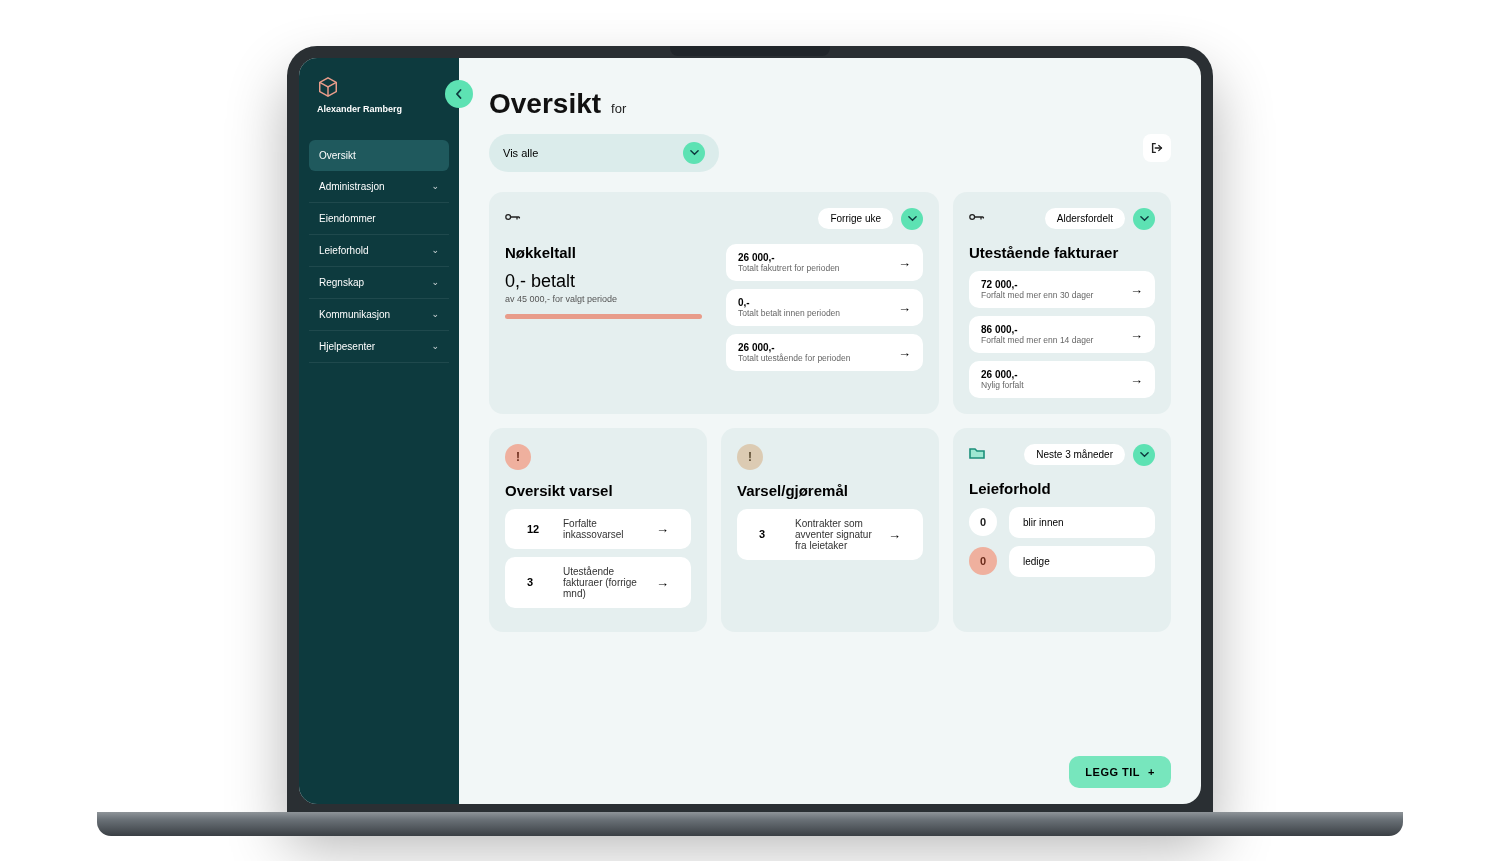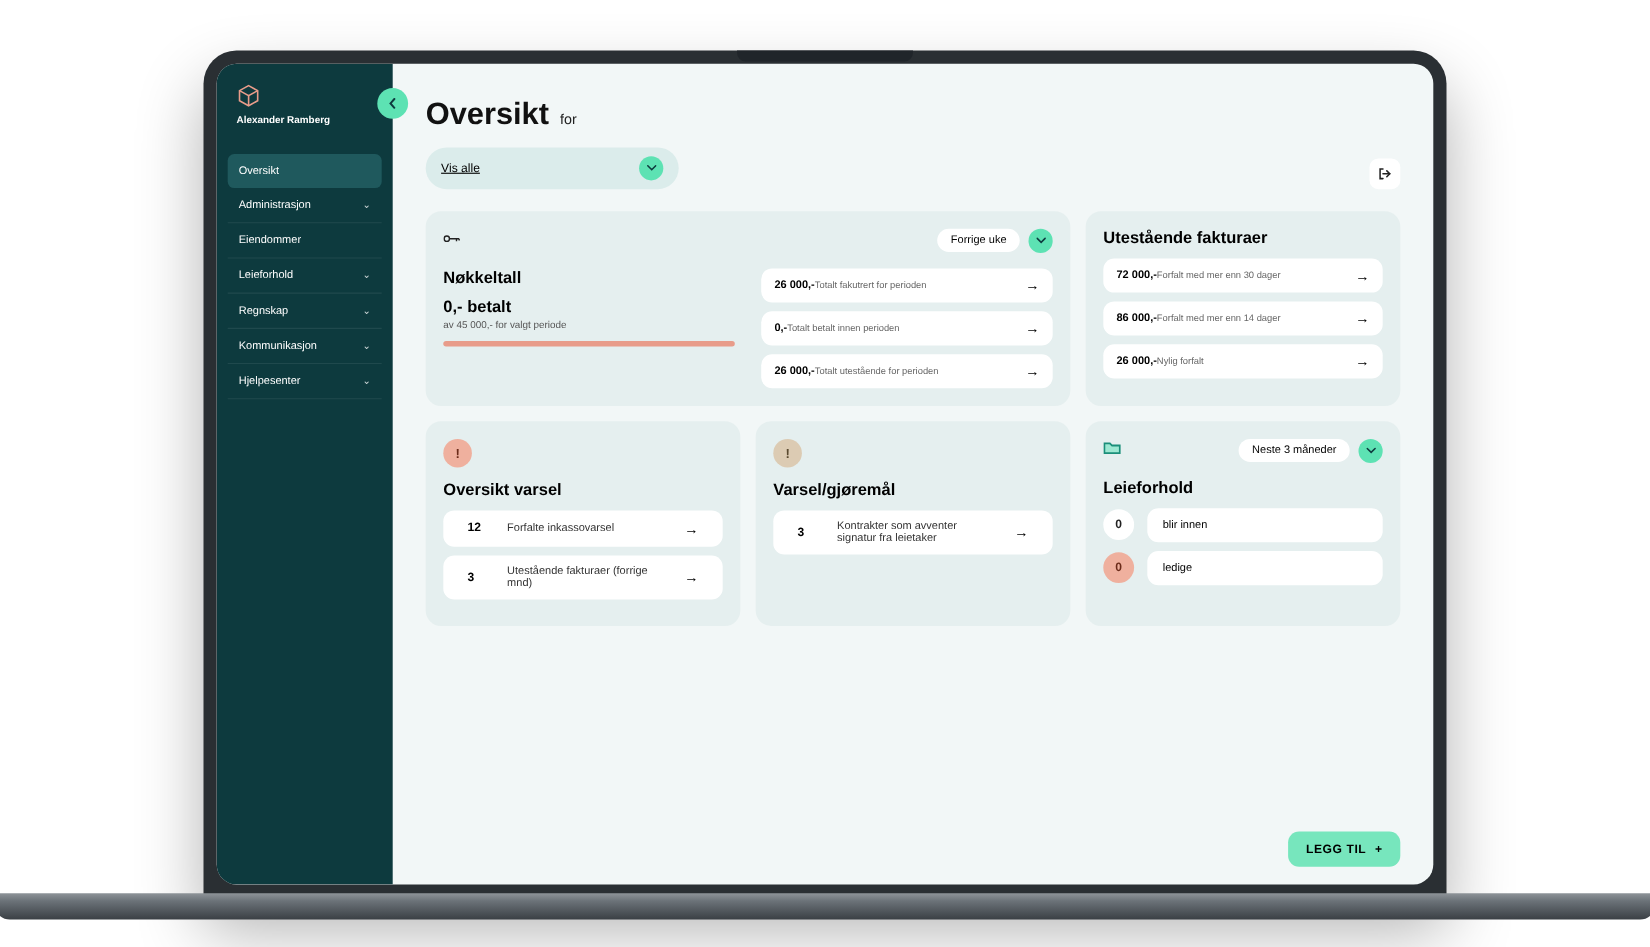--- a/index.html
+++ b/index.html
@@ -1,53 +1,53 @@
 <!DOCTYPE html>
 <html><head>
 <meta charset="utf-8">
 <style>
 * { box-sizing: border-box; margin: 0; padding: 0; }
 body { font-family: -apple-system, BlinkMacSystemFont, 'Segoe UI', sans-serif; background: #fff; width: 1500px; height: 861px; display: flex; align-items: center; justify-content: center; }
-.laptop-frame { width: 1130px; height: 770px; background: #2a2f33; border-radius: 30px 30px 0 0; padding: 12px; position: relative; box-shadow: 0 30px 60px rgba(0,0,0,0.3); }
+.laptop-frame { width: 926px; height: 770px; background: #2a2f33; border-radius: 30px 30px 0 0; padding: 12px; position: relative; box-shadow: 0 30px 60px rgba(0,0,0,0.3); }
 .laptop-base { position: absolute; bottom: -20px; left: -190px; right: -190px; height: 24px; background: linear-gradient(to bottom, #8e9499 0%, #6b7278 30%, #3a3f44 100%); border-radius: 0 0 14px 14px; }
 .laptop-notch { position: absolute; top:0; left:50%; transform:translateX(-50%); width: 160px; height:10px; background:#20252a; border-radius: 0 0 8px 8px; }
 .screen { width: 100%; height: 100%; background: #f2f7f7; border-radius: 18px; overflow: hidden; display: flex; }
 .sidebar { width: 160px; background: #0d3a3e; color: #fff; padding: 18px 0; flex-shrink: 0; position: relative; }
 .logo-block { display:flex; flex-direction:column; align-items:flex-start; padding: 0 18px 16px; }
 .logo-icon { width:22px; height:22px; margin-bottom:6px; }
 .username { font-size: 9px; font-weight: 600; color:#fff; }
 .collapse-btn { position:absolute; top: 22px; right: -14px; width:28px; height:28px; border-radius:50%; background:#5de2b3; display:flex; align-items:center; justify-content:center; }
 .nav { padding: 10px 10px 0; }
 .nav-item { display:flex; justify-content:space-between; align-items:center; padding: 10px 10px; font-size: 10px; border-bottom: 1px solid rgba(255,255,255,0.08); cursor:pointer; }
 .nav-item.active { background:#1f595d; border-radius:6px; border-bottom:none; }
 .chevron-down { font-size:9px; opacity:.8; }
 .main { flex:1; padding: 30px 30px 20px; overflow:auto; }
 .title-row { display:flex; align-items:baseline; gap:10px; margin-bottom: 14px; }
 .title { font-size: 28px; font-weight:700; color:#111; }
 .title-sub { font-size:13px; color:#222; }
-.filter-row { display:flex; justify-content:space-between; align-items:flex-end; margin-bottom: 20px; text-decoration: underline; }
+.filter-row { display:flex; justify-content:space-between; align-items:flex-start; margin-bottom: 20px; }
 .select { background: #dbeceb; border-radius: 22px; padding: 8px 14px; display:flex; align-items:center; justify-content:space-between; width: 230px; font-size:11px; }
 .round-btn { width:22px; height:22px; border-radius:50%; background:#5de2b3; display:flex; align-items:center; justify-content:center; }
 .logout-btn { width:28px; height:28px; border-radius:8px; background:#fff; display:flex; align-items:center; justify-content:center; font-size:13px; }
 .grid { display:grid; grid-template-columns: 1fr 1fr 1fr; gap: 14px; }
 .card { background:#e5efef; border-radius: 14px; padding: 16px; }
 .card.span2 { grid-column: span 2; }
 .card-header { display:flex; justify-content:space-between; align-items:center; margin-bottom: 14px; }
 .key-icon { font-size: 13px; color:#222; }
 .pill-select { display:flex; align-items:center; gap:8px; }
 .pill { background:#fff; border-radius: 16px; padding: 5px 12px; font-size: 10px; }
 .nokkel-split { display:flex; gap: 24px; justify-content: space-between; }
 .nokkel-left { flex: 1; }
 .nokkel-right { flex: 1; display:flex; flex-direction:column; gap: 8px; }
 .section-title { font-size: 15px; font-weight:600; margin-bottom: 10px; }
-.big-amount { font-size: 15px; font-weight:700; margin-top:6px; }
+.big-amount { font-size: 18px; font-weight:400; margin-top:6px; }
 .sub-amount { font-size: 9px; color:#555; margin-top:2px; margin-bottom:10px; }
 .progress { height: 5px; background:#e89c8a; border-radius:3px; width: 100%; }
 .row-card { background:#fff; border-radius:10px; padding: 8px 12px; display:flex; justify-content:space-between; align-items:center; }
-.row-body { display:flex; }
+.row-body { display:flex; flex-direction:column; }
 .row-val { font-size:10px; font-weight:600; }
 .row-lbl { font-size:8.5px; color:#666; }
 .arrow { font-size:13px; }
 .alert-icon { width:26px; height:26px; border-radius:50%; display:flex; align-items:center; justify-content:center; font-weight:700; font-size:12px; margin-bottom:12px; }
 .alert-red { background:#efb09e; color:#6b2b1a; }
 .alert-beige { background:#dccbb3; color:#5a4a30; }
 .list-row { background:#fff; border-radius:10px; padding: 9px 22px; display:flex; align-items:center; gap:14px; margin-bottom:8px; }
 .list-num { font-size:11px; font-weight:600; width:22px; }
 .list-txt { font-size:10px; color:#333; flex:1; }
 .badge-circ { width:28px; height:28px; border-radius:50%; display:flex; align-items:center; justify-content:center; font-size:11px; font-weight:600; }
@@ -179,20 +179,36 @@
                     <div class="row-val">26 000,-</div>
                     <div class="row-lbl">Totalt utestående for perioden</div>
                   </div>
     <div class="arrow">→</div>
                 </div>
               </div>
           </div>
         </div>
 
         <div class="card">
+          <div class="card-header">
+            <span class="key-icon">
+              <svg width="16" height="12" viewBox="0 0 20 12" stroke="#222" stroke-width="1.6" fill="none">
+                  <circle cx="4" cy="6" r="3"></circle>
+                  <path d="M7 6 H18 M15 6 V9 M18 6 V8"></path>
+                </svg>
+            </span>
+            <div class="pill-select">
+              <span class="pill">Aldersfordelt</span>
+              <span class="round-btn">
+                  <svg width="9" height="9" viewBox="0 0 10 10">
+                    <path d="M1 3 L5 7 L9 3" stroke="#0d3a3e" stroke-width="1.6" fill="none" stroke-linecap="round"></path>
+                  </svg>
+                </span>
+            </div>
+          </div>
           <div class="section-title">Utestående fakturaer</div>
           <div id="utestaaende-rows" style="display:flex;flex-direction:column;gap:8px;">
               <div class="row-card">
     <div class="row-body">
                   <div class="row-val">72 000,-</div>
                   <div class="row-lbl">Forfalt med mer enn 30 dager</div>
                 </div>
     <div class="arrow">→</div>
               </div>
               <div class="row-card">

